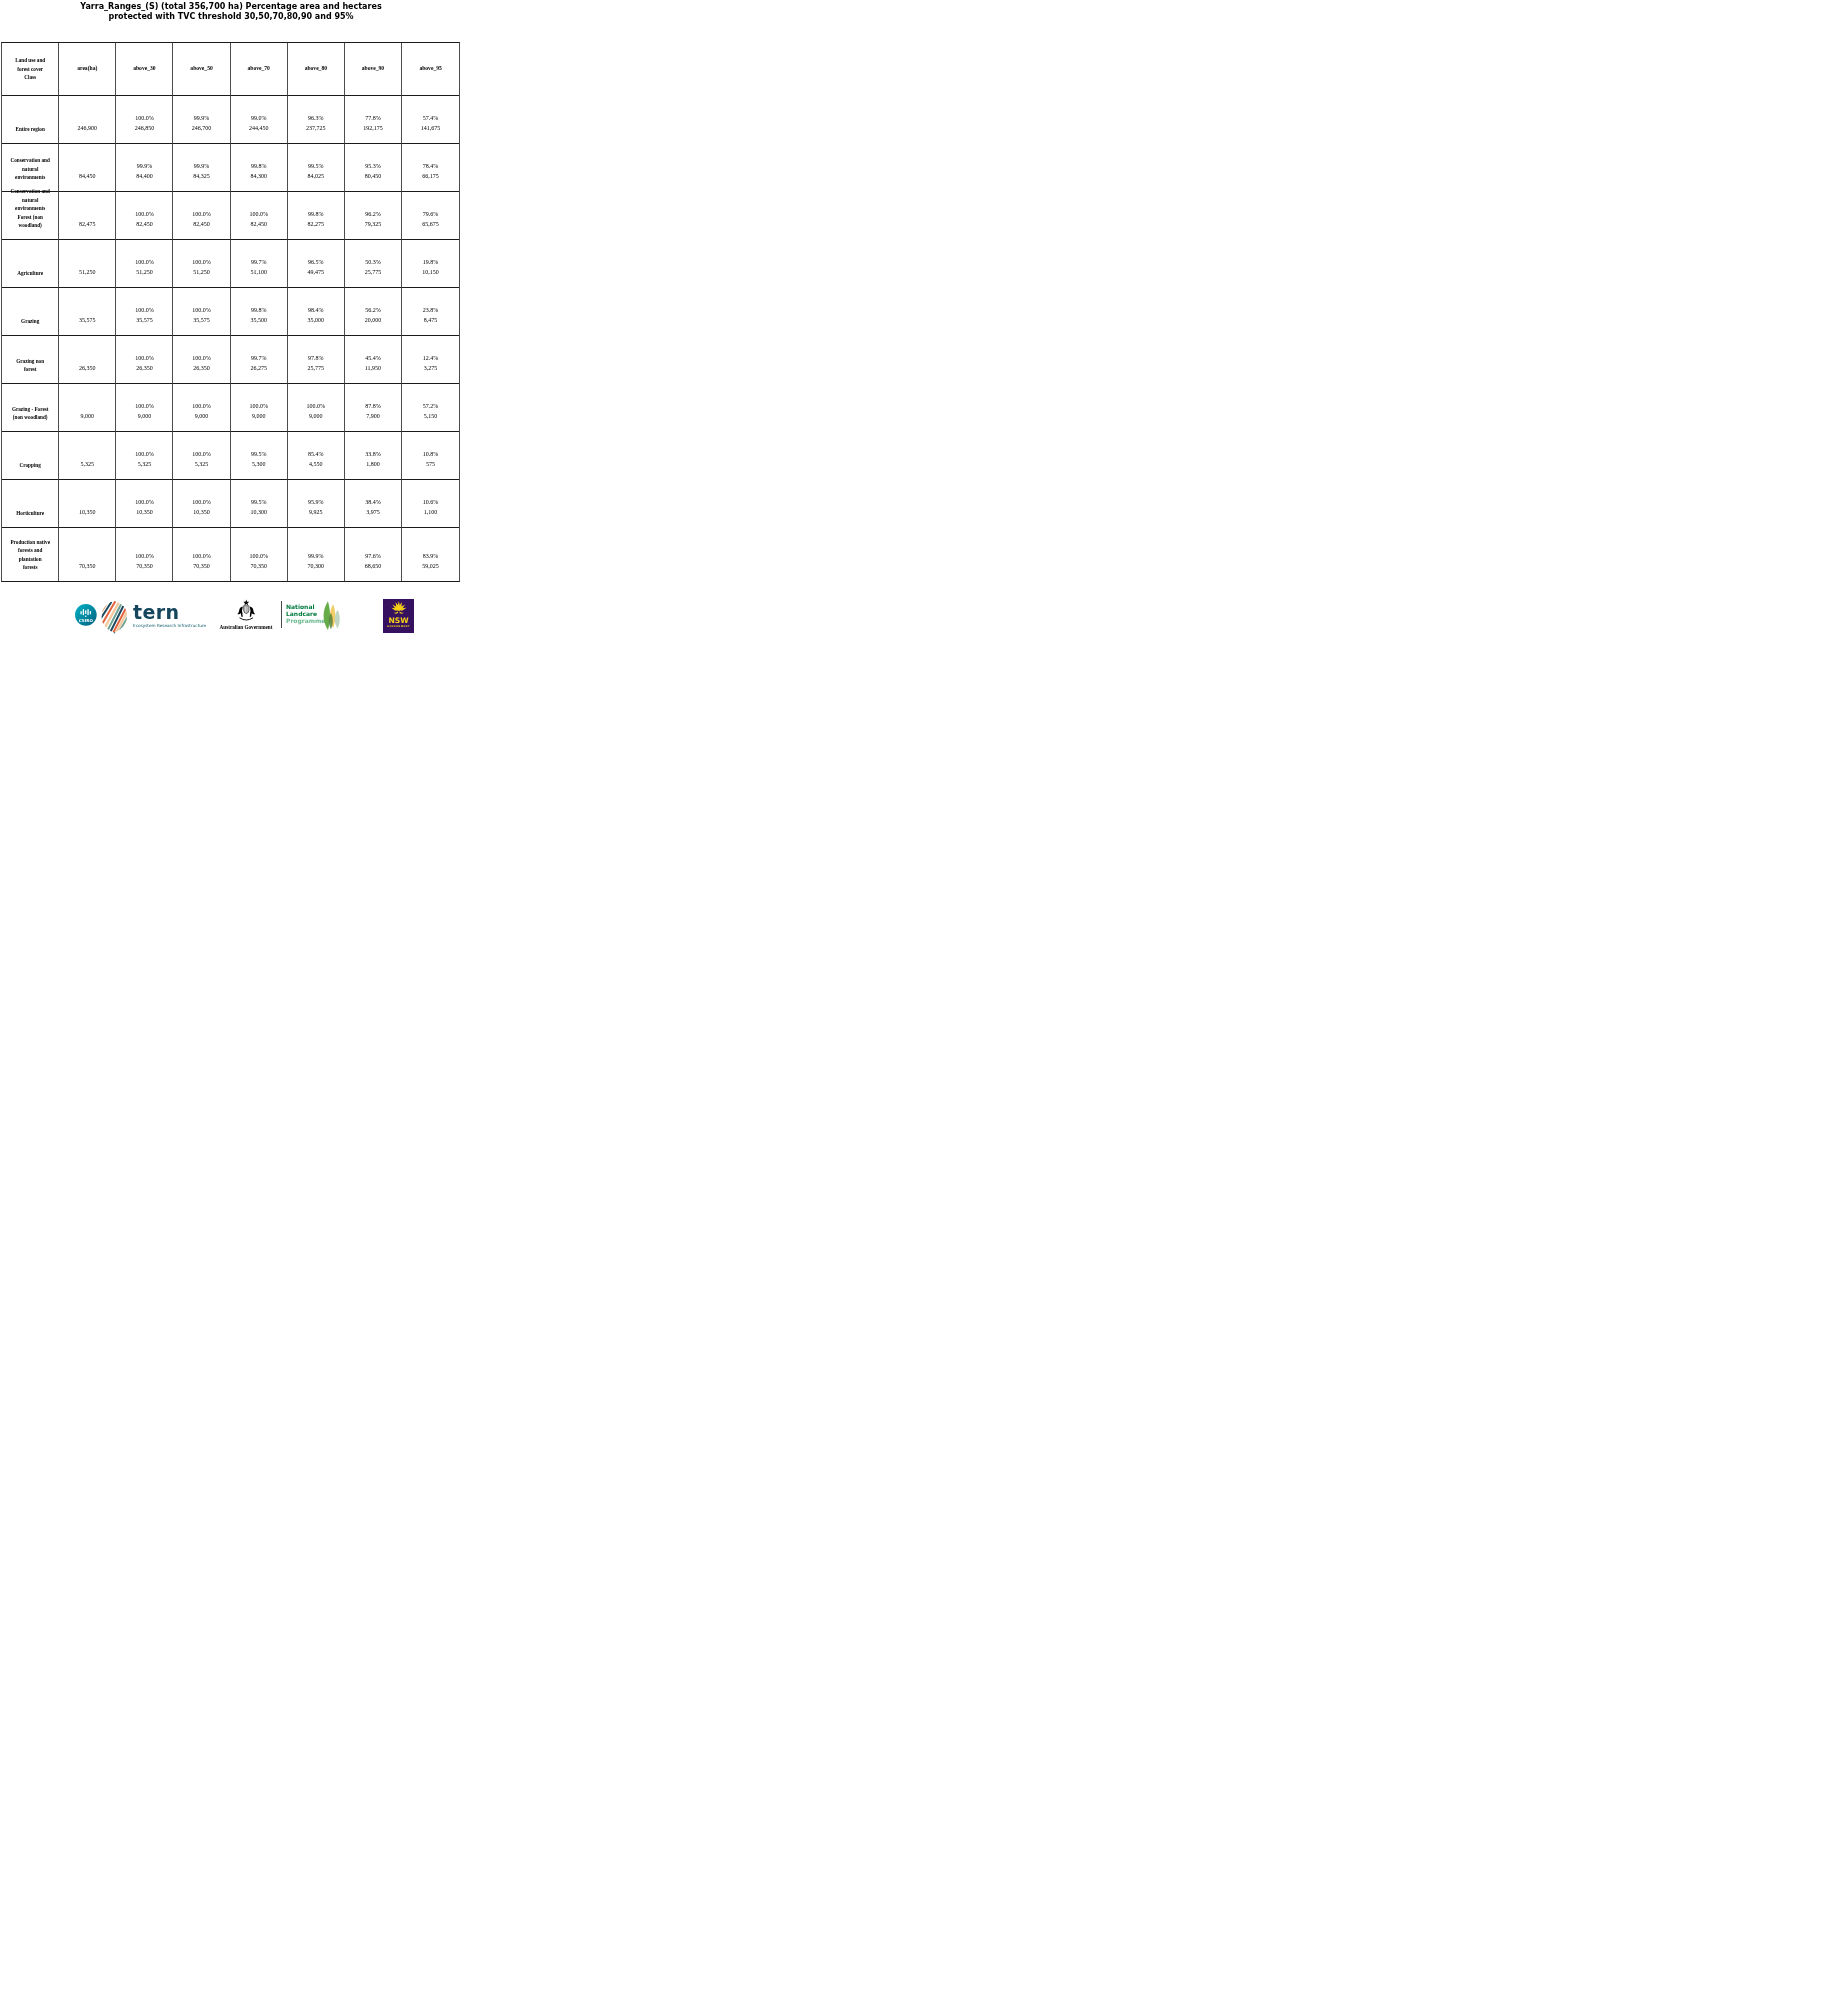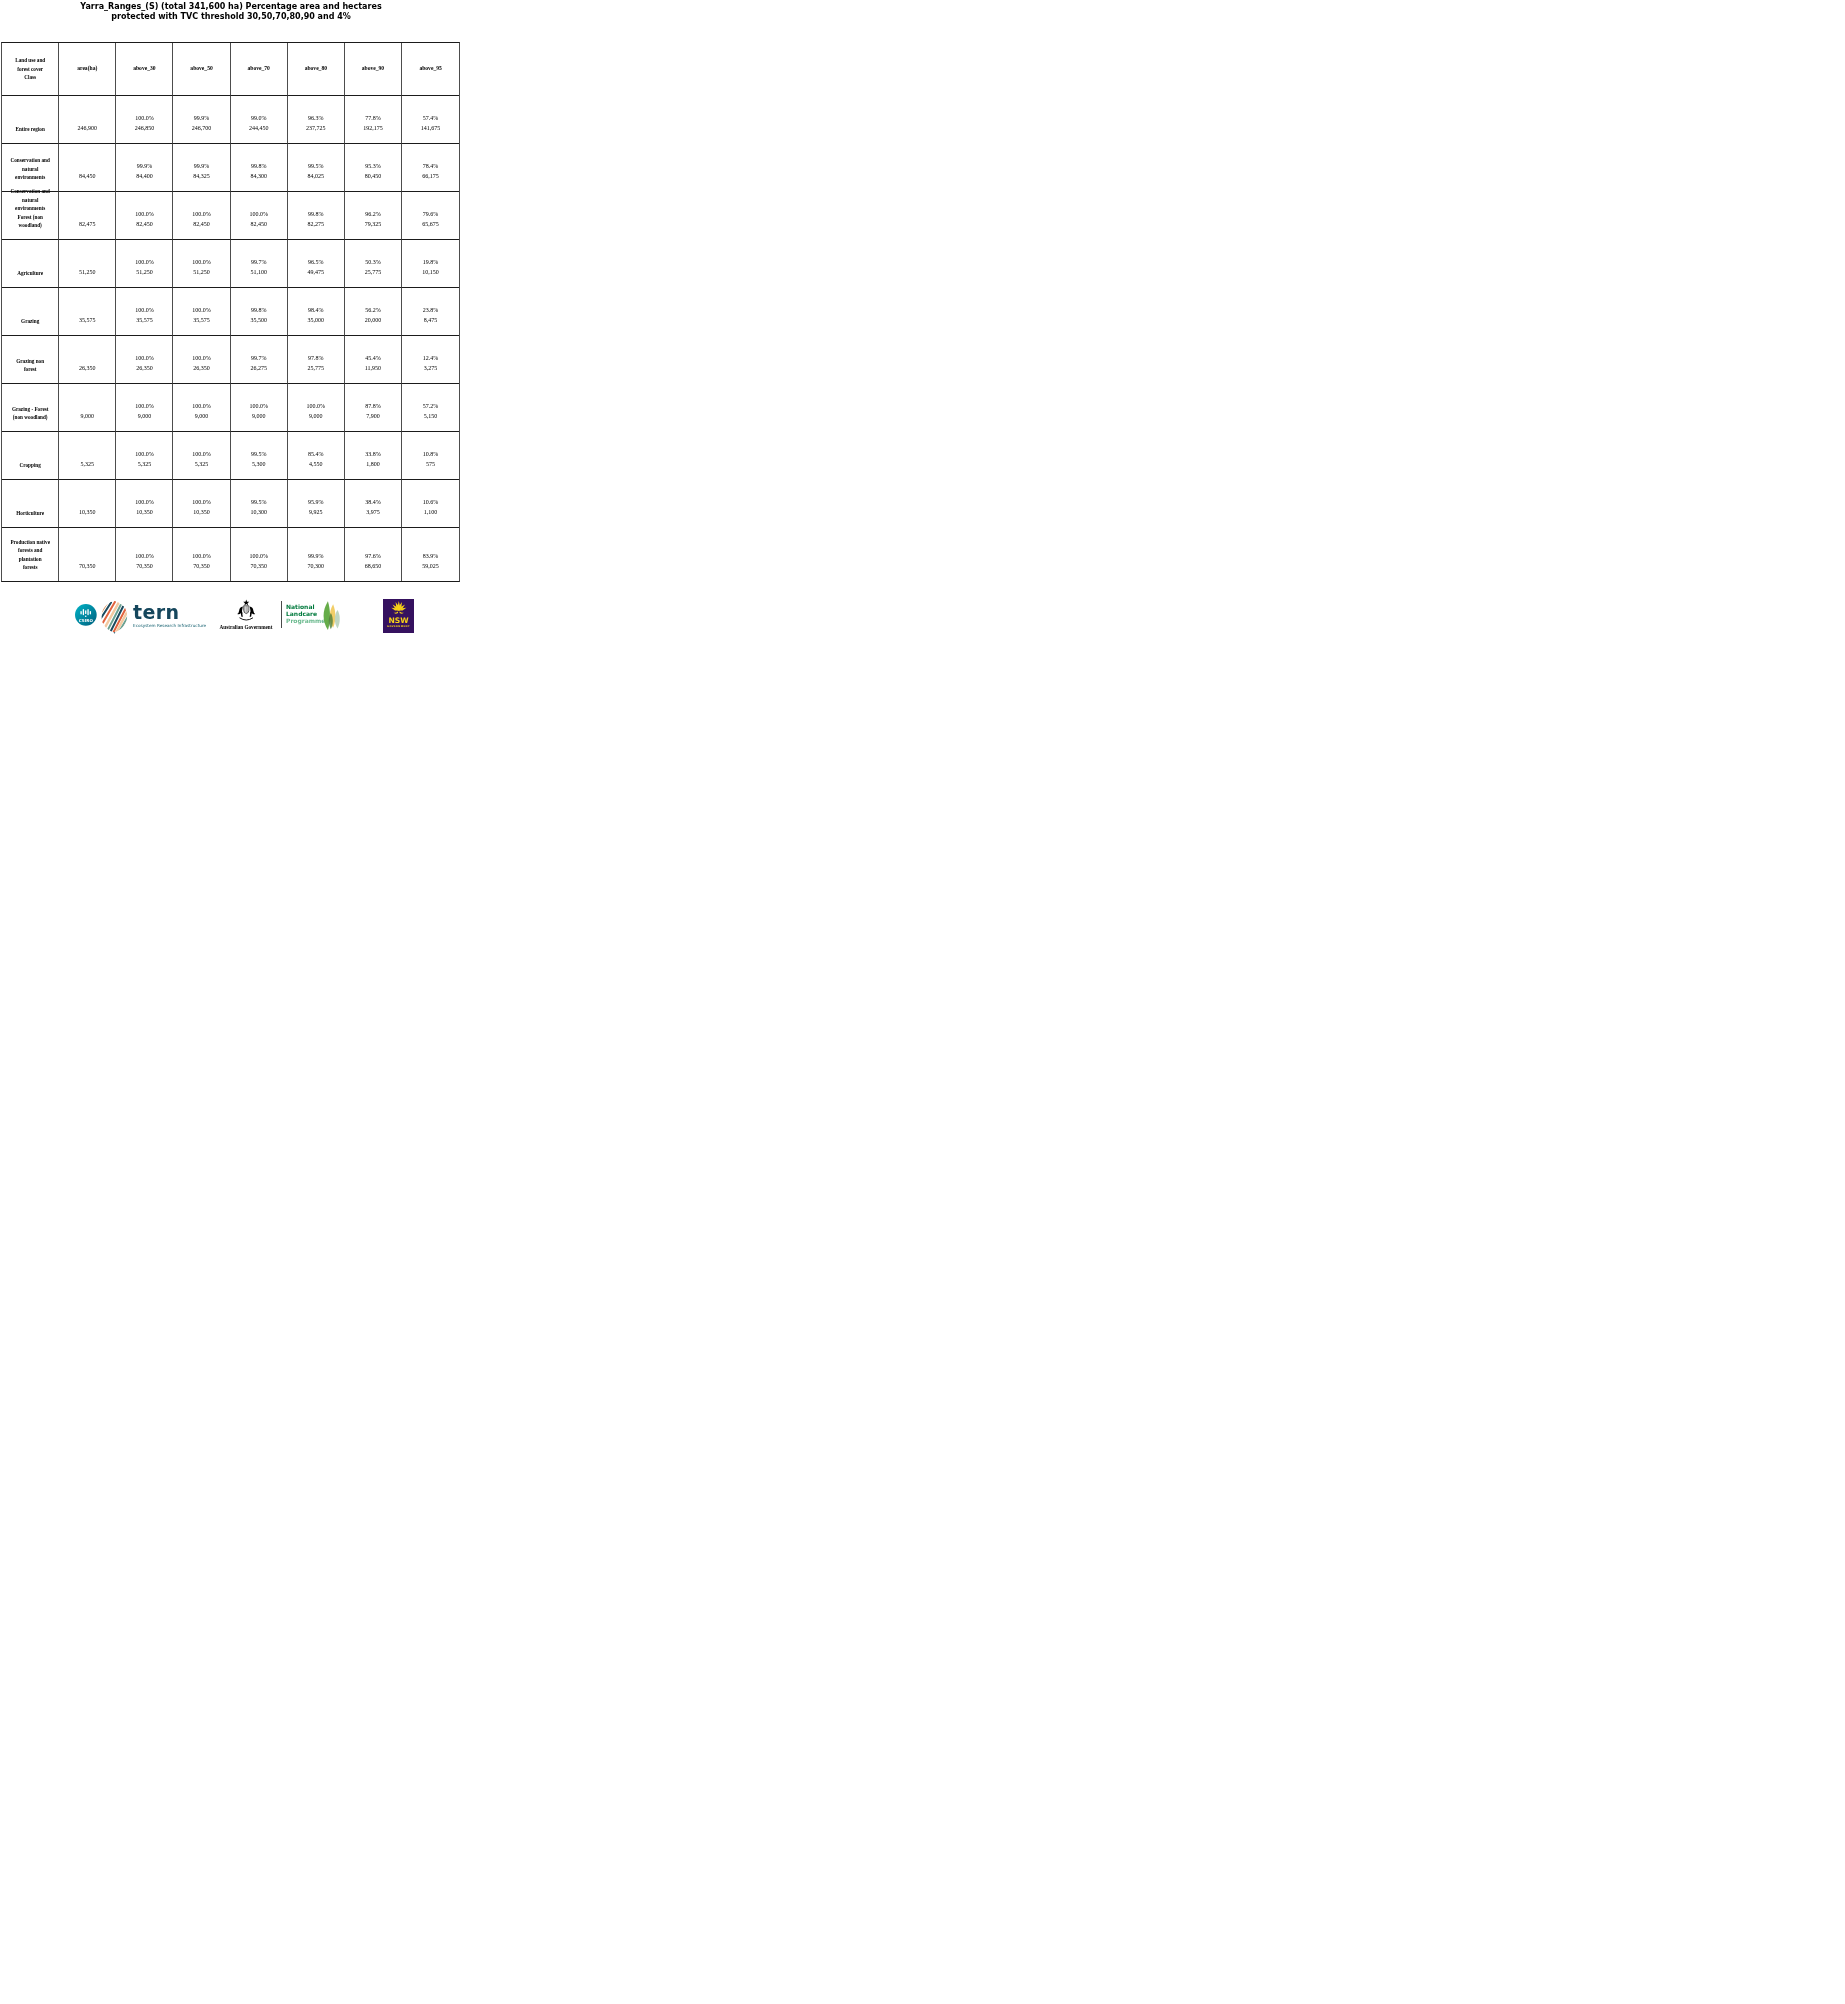--- a/index.html
+++ b/index.html
@@ -34,22 +34,22 @@
   .nlp .g1{color:#007a3d;}
   .nlp .g2{color:#6cba8f;font-weight:bold;}
   .nsw-box{width:31px;height:34px;background:#35115f;display:flex;flex-direction:column;align-items:center;}
   .nsw-name{font-family:"DejaVu Sans",sans-serif;font-weight:bold;font-size:7.6px;line-height:7.6px;color:#f7d117;margin-top:0.4px;}
   .nsw-sub{font-family:"DejaVu Sans",sans-serif;font-weight:bold;font-size:2.4px;letter-spacing:0.4px;color:#f7d117;margin-top:0.8px;}
 </style>
 </head>
 <body>
 
 <div class="title">
-  <div>Yarra_Ranges_(S) (total 341,600 ha) Percentage area and hectares</div>
-  <div>protected with TVC  threshold 30,50,70,80,90 and 4%</div>
+  <div>Yarra_Ranges_(S) (total 356,700 ha) Percentage area and hectares</div>
+  <div>protected with TVC  threshold 30,50,70,80,90 and 95%</div>
 </div>
 
 <div class="tbl" id="tbl">
     <div class="cell head lbl br">Land use and
 forest cover
 Class</div>
     <div class="cell head br">area(ha)</div>
     <div class="cell head br">above_30</div>
     <div class="cell head br">above_50</div>
     <div class="cell head br">above_70</div>

